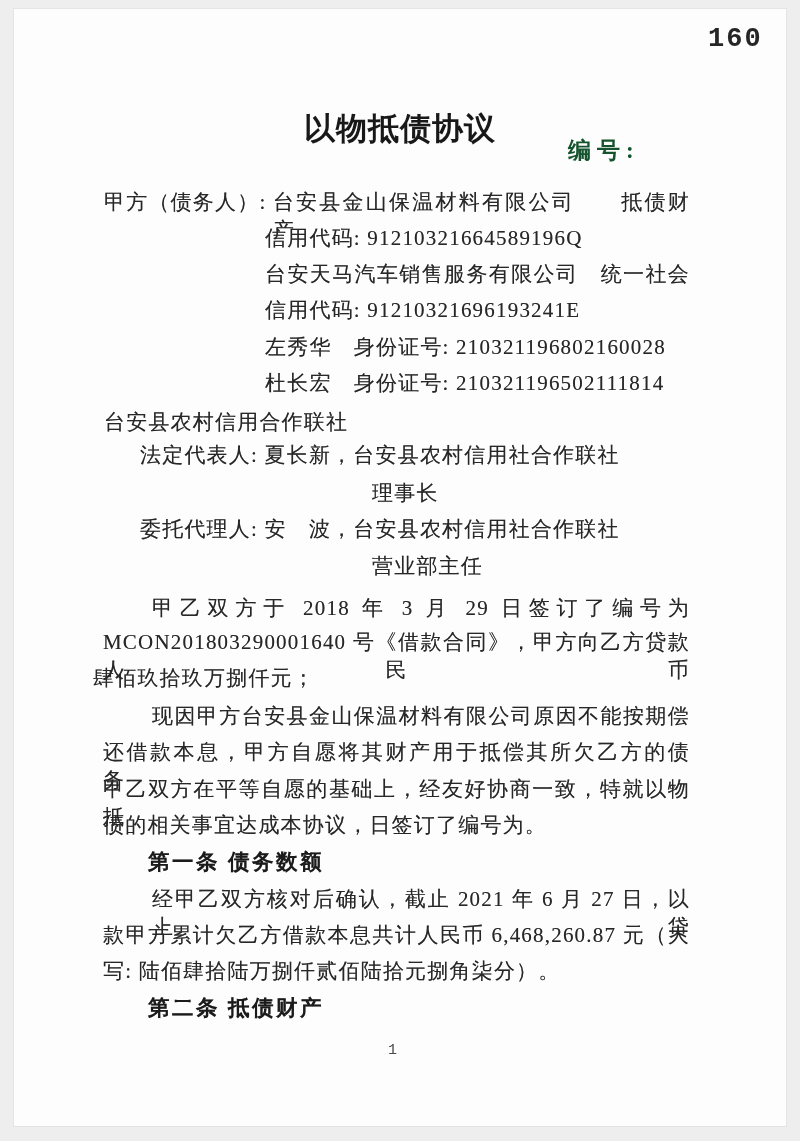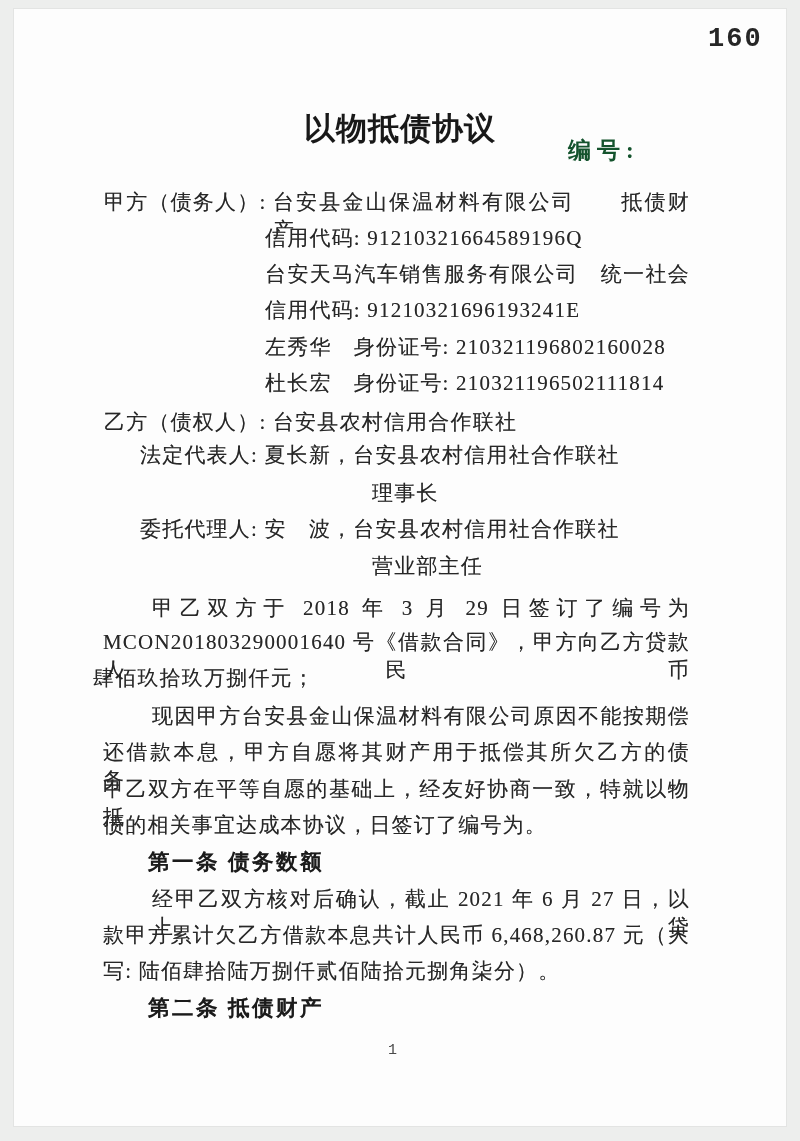--- a/index.html
+++ b/index.html
@@ -55,21 +55,20 @@
   <span class="lbl">甲方（债务人）: </span>
   <span class="fill just">台安县金山保温材料有限公司　　抵债财产</span>
 </div>
 <div class="ln" style="left:265px;top:224px">信用代码: 91210321664589196Q</div>
 <div class="ln just" style="left:265px;top:260px;width:425px">台安天马汽车销售服务有限公司　统一社会</div>
 <div class="ln" style="left:265px;top:296px">信用代码: 91210321696193241E</div>
 <div class="ln" style="left:265px;top:333px">左秀华　身份证号: 210321196802160028</div>
 <div class="ln" style="left:265px;top:369px">杜长宏　身份证号: 210321196502111814</div>
 
 <div class="ln row" style="left:104px;top:408px;width:586px">
-  <span class="lbl">乙方（债权人）: </span>
   <span class="fill">台安县农村信用合作联社</span>
 </div>
 <div class="ln" style="left:140px;top:441px">法定代表人: 夏长新，台安县农村信用社合作联社</div>
 <div class="ln" style="left:372px;top:479px">理事长</div>
 <div class="ln" style="left:140px;top:515px">委托代理人: 安　波，台安县农村信用社合作联社</div>
 <div class="ln" style="left:372px;top:552px">营业部主任</div>
 
 <div class="ln just" style="left:152px;top:594px;width:538px">甲乙双方于 2018 年 3 月 29 日签订了编号为</div>
 <div class="ln just" style="left:103px;top:628px;width:587px">MCON201803290001640 号《借款合同》，甲方向乙方贷款人民币</div>
 <div class="ln" style="left:93px;top:664px">肆佰玖拾玖万捌仟元；</div>

